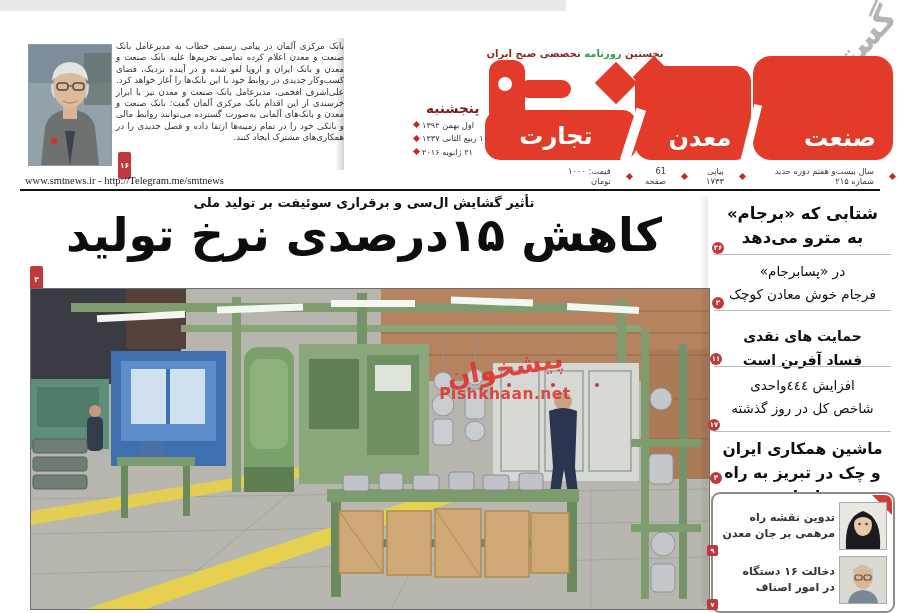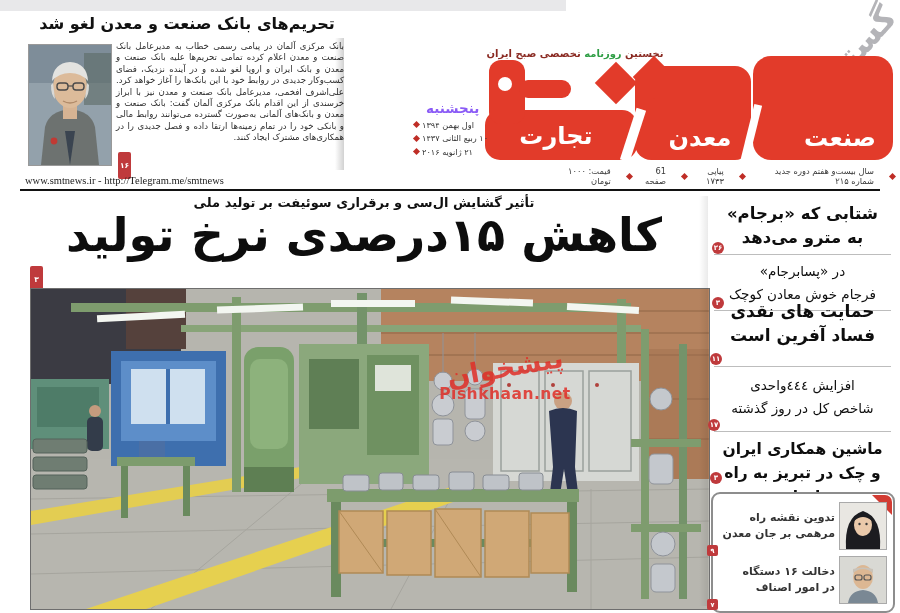--- a/index.html
+++ b/index.html
@@ -32,21 +32,21 @@
   .w-sanat{left:790px;top:124px;width:100px;font-size:24px;}
   .w-madan{left:652px;top:124px;width:96px;font-size:24px;}
   .w-tejarat{left:497px;top:122px;width:118px;font-size:24px;}
 
   .issueline{left:555px;top:166px;width:340px;display:flex;flex-direction:row;justify-content:flex-end;
              gap:6px;font-size:8.3px;color:#3a3a3a;align-items:center;}
   .issueline .seg{display:flex;align-items:center;gap:16px;}
   .diamond{width:5px;height:5px;background:#bf2d26;transform:rotate(45deg);display:inline-block;flex:none;}
 
   .dateblock{left:414px;top:100px;width:88px;}
-  .weekday{font-size:13.5px;font-weight:bold;color:#8b5cf6;text-align:left;margin-left:12px;}
+  .weekday{font-size:13.5px;font-weight:bold;color:#7f1d1d;text-align:left;margin-left:12px;}
   .dateline{display:flex;align-items:center;gap:3px;margin-top:3.5px;}
   .dateline .dtx{font-size:8.2px;color:#333;white-space:nowrap;}
 
   
   .urlbar{left:25px;top:175px;font-family:"Liberation Serif",serif;font-size:10.5px;color:#1c1c1c;}
   .mainrule{left:20px;top:189px;width:860px;height:2px;background:#121212;}
 
   
   .kicker{left:20px;top:195px;width:688px;text-align:center;font-size:13px;font-weight:bold;color:#101010;}
   .mainhead{left:20px;top:208px;width:688px;text-align:center;font-size:46px;font-weight:bold;color:#0d0d0d;}
@@ -73,21 +73,20 @@
   .brow .btxt{flex:1;text-align:right;font-size:11px;line-height:16.5px;color:#333;font-weight:bold;direction:rtl;padding-left:4px;}
   .brow .pgmark{position:absolute;left:-6px;bottom:-4px;width:11px;height:11px;font-size:6.5px;}
 </style>
 </head>
 <body>
 
 <div class="page">
 
   <div class="abs topbar"></div>
 
-  <div class="abs ts-headline rtl">تحریم‌های بانک صنعت و معدن لغو شد</div>
 
   <div class="abs portrait">
     <svg width="82" height="120" viewBox="0 0 82 120">
       <rect x="0" y="0" width="82" height="120" fill="#93a1ab"></rect>
       <rect x="0" y="0" width="82" height="38" fill="#7e8d99"></rect>
       <rect x="55" y="8" width="27" height="52" fill="#5c6b66" opacity=".6"></rect>
       <path d="M12 120 L16 82 Q20 66 41 64 Q62 66 66 82 L70 120 Z" fill="#6d7270"></path>
       <path d="M36 86 L41 120 L46 86 Z" fill="#3a4450"></path>
       <rect x="34" y="60" width="14" height="14" fill="#d7b493"></rect>
       <ellipse cx="41" cy="42" rx="17" ry="21" fill="#dcbb9a"></ellipse>
@@ -335,21 +334,21 @@
   <div class="abs pgmark sb-mark" style="left:712px;top:242px;">۲۶</div>
   <div class="abs sb-sep" style="top:254px;"></div>
 
   <div class="abs sb-item sb-n rtl" style="top:260px;">
     <div>در «پسابرجام»</div>
     <div>فرجام خوش معادن کوچک</div>
   </div>
   <div class="abs pgmark sb-mark" style="left:712px;top:297px;">۳</div>
   <div class="abs sb-sep" style="top:310px;"></div>
 
-  <div class="abs sb-item sb-b rtl" style="top:299px;font-size:17px;">
+  <div class="abs sb-item sb-b rtl" style="top:324px;font-size:14px;">
     <div>حمایت های نقدی</div>
     <div>فساد آفرین است</div>
   </div>
   <div class="abs pgmark sb-mark" style="left:710px;top:353px;">۱۱</div>
   <div class="abs sb-sep" style="top:366px;"></div>
 
   <div class="abs sb-item sb-n rtl" style="top:374px;">
     <div>افزایش ٤٤٤واحدی</div>
     <div>شاخص کل در روز گذشته</div>
   </div>

